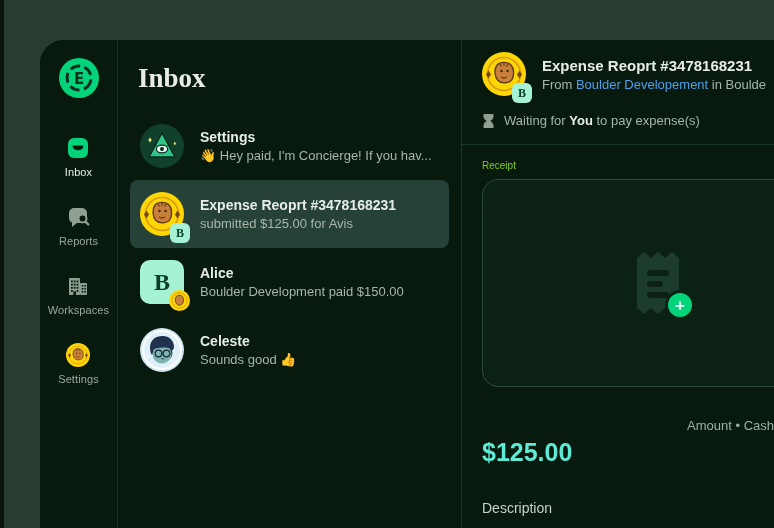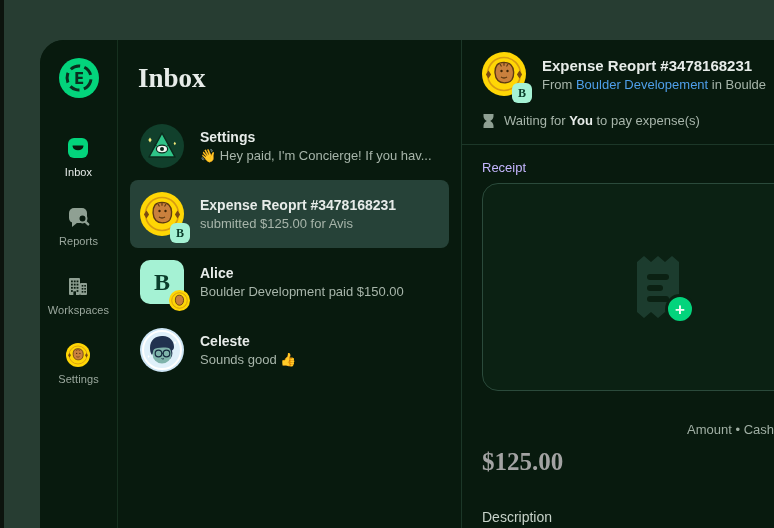--- a/index.html
+++ b/index.html
@@ -61,37 +61,37 @@
   .detail-panel { flex:1 1 auto; min-width:0; padding:12px 0 0 20px; overflow:hidden; background:#081A0E; }
   .detail-header { display:flex; align-items:center; }
   .detail-texts { margin-left:16px; min-width:0; flex:1; overflow:hidden; }
   .detail-title { font-size:15px; font-weight:700; color:#E7ECE9; white-space:nowrap; margin-bottom:3px; }
   .detail-sub { font-size:13px; color:#A7B5AA; white-space:nowrap; }
   .link { color:#4F9FEA; cursor:pointer; }
   .status-row { display:flex; align-items:flex-start; margin-top:17px; font-size:13px; color:#A7B5AA; }
   .status-row .icn { margin-right:9px; display:flex; }
   .status-bold { color:#E7ECE9; font-weight:700; }
   .divider { border-bottom:1px solid #1C3728; margin-top:15px; margin-left:-20px; }
-  .section-label { font-size:13px; color:#c4b5fd; margin-top:15px; }
+  .section-label { font-size:10px; color:#84cc16; margin-top:15px; }
   .receipt-box {
     margin-top:8px; margin-right:-60px; height:208px;
     border:1.5px solid #2B4A3B; border-radius:16px; background:#0B2113;
     display:flex; align-items:center; justify-content:center; cursor:pointer;
   }
   .receipt-glyph { position:relative; width:46px; height:66px; }
   .add-btn {
     position:absolute; right:-14px; bottom:-4px; width:30px; height:30px; border-radius:50%;
     background:#03D47C; border:3px solid #0B2113; color:#F2FBF6;
     display:flex; align-items:center; justify-content:center;
     font-size:17px; font-weight:700; line-height:1; cursor:pointer;
   }
   .amount-label { font-size:13px; color:#A0AFA4; margin-top:31px;text-align:right; }
   .amount-value {
-    font-family:Liberation Serif, serif; font-weight:600;
-    font-size:25px; color:#a3a3a3; margin-top:11px;
+    font-family:Liberation Sans, sans-serif; font-weight:600;
+    font-size:25px; color:#5eead4; margin-top:5px;
   }
   .desc-label { font-size:14px; color:#C7D2C9; margin-top:33px; }
 </style>
 </head>
 <body>
 
 <div class="edge-strip"></div>
 
 <div class="window">
 

